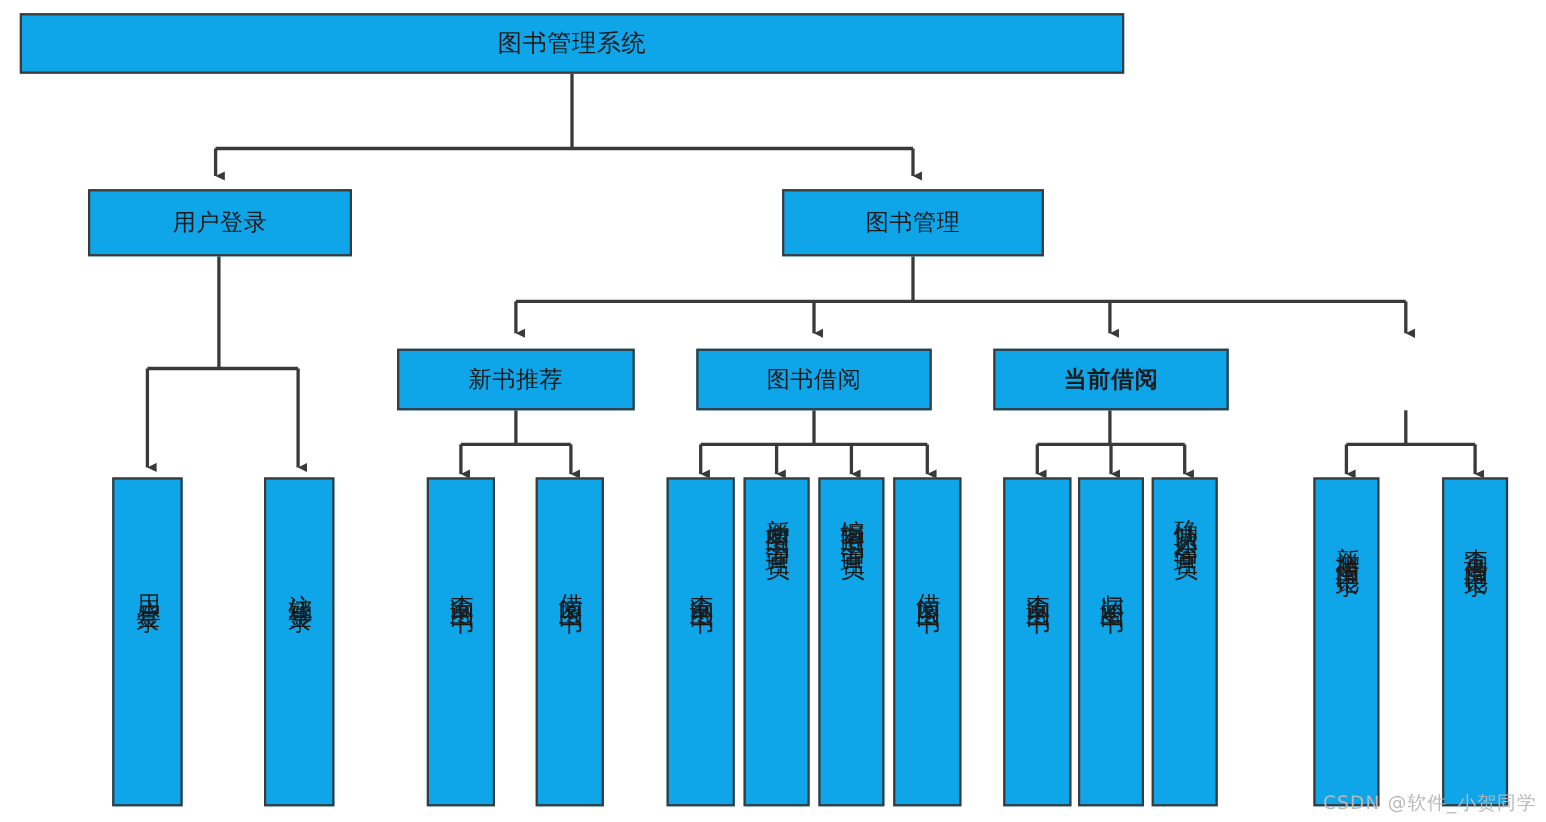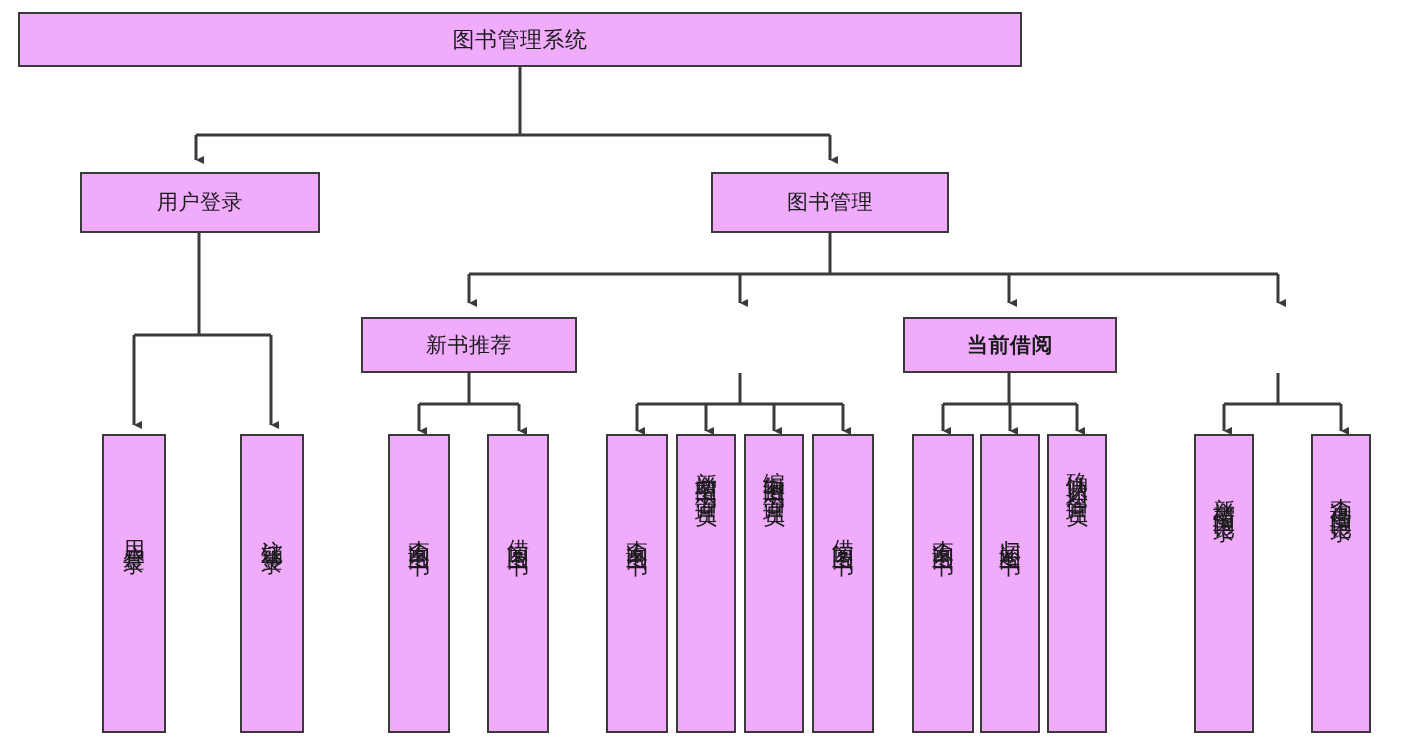--- a/index.html
+++ b/index.html
@@ -22,21 +22,21 @@
     position: absolute;
     left: 0;
     top: 0;
     width: 1405px;
     height: 747px;
     pointer-events: none;
   }
   .node {
     position: absolute;
     box-sizing: border-box;
-    background: #f0abfc;
+    background: #0ea5e9;
     border: 2px solid #3a3a3a;
     display: flex;
     align-items: center;
     justify-content: center;
     color: #1a1a1a;
   }
   .node-label {
     display: block;
     text-align: center;
     line-height: 1.18;
@@ -146,20 +146,23 @@
   <div class="node horiz" style="left:80px; top:172px; width:240px; height:61px;">
     <span class="node-label">用户登录</span>
   </div>
   <div class="node horiz" style="left:711px; top:172px; width:238px; height:61px;align-items:center;">
     <span class="node-label">图书管理</span>
   </div>
 
   <div class="node horiz" style="left:361px; top:317px; width:216px; height:56px;justify-content:center;">
     <span class="node-label">新书推荐</span>
   </div>
+  <div class="node horiz" style="left:633px; top:317px; width:214px; height:56px;">
+    <span class="node-label">图书借阅</span>
+  </div>
   <div class="node horiz" style="left:903px; top:317px; width:214px; height:56px;font-weight:bold;">
     <span class="node-label">当前借阅</span>
   </div>
 
   <div class="node vert mid" style="left:102px; top:434px; width:64px; height:299px;">
     <span class="node-label">用户登录</span>
   </div>
   <div class="node vert mid" style="left:240px; top:434px; width:64px; height:299px;">
     <span class="node-label">注销登录</span>
   </div>
@@ -194,14 +197,15 @@
     <span class="node-label">确认归还（管理员）</span>
   </div>
 
   <div class="node vert mid2" style="left:1194px; top:434px; width:60px; height:299px;">
     <span class="node-label">新增借阅记录</span>
   </div>
   <div class="node vert mid2" style="left:1311px; top:434px; width:60px; height:299px;">
     <span class="node-label">查询借阅记录</span>
   </div>
 
+  <div id="watermark">CSDN @软件_小贺同学</div>
 
 </div>
 
 </body></html>

